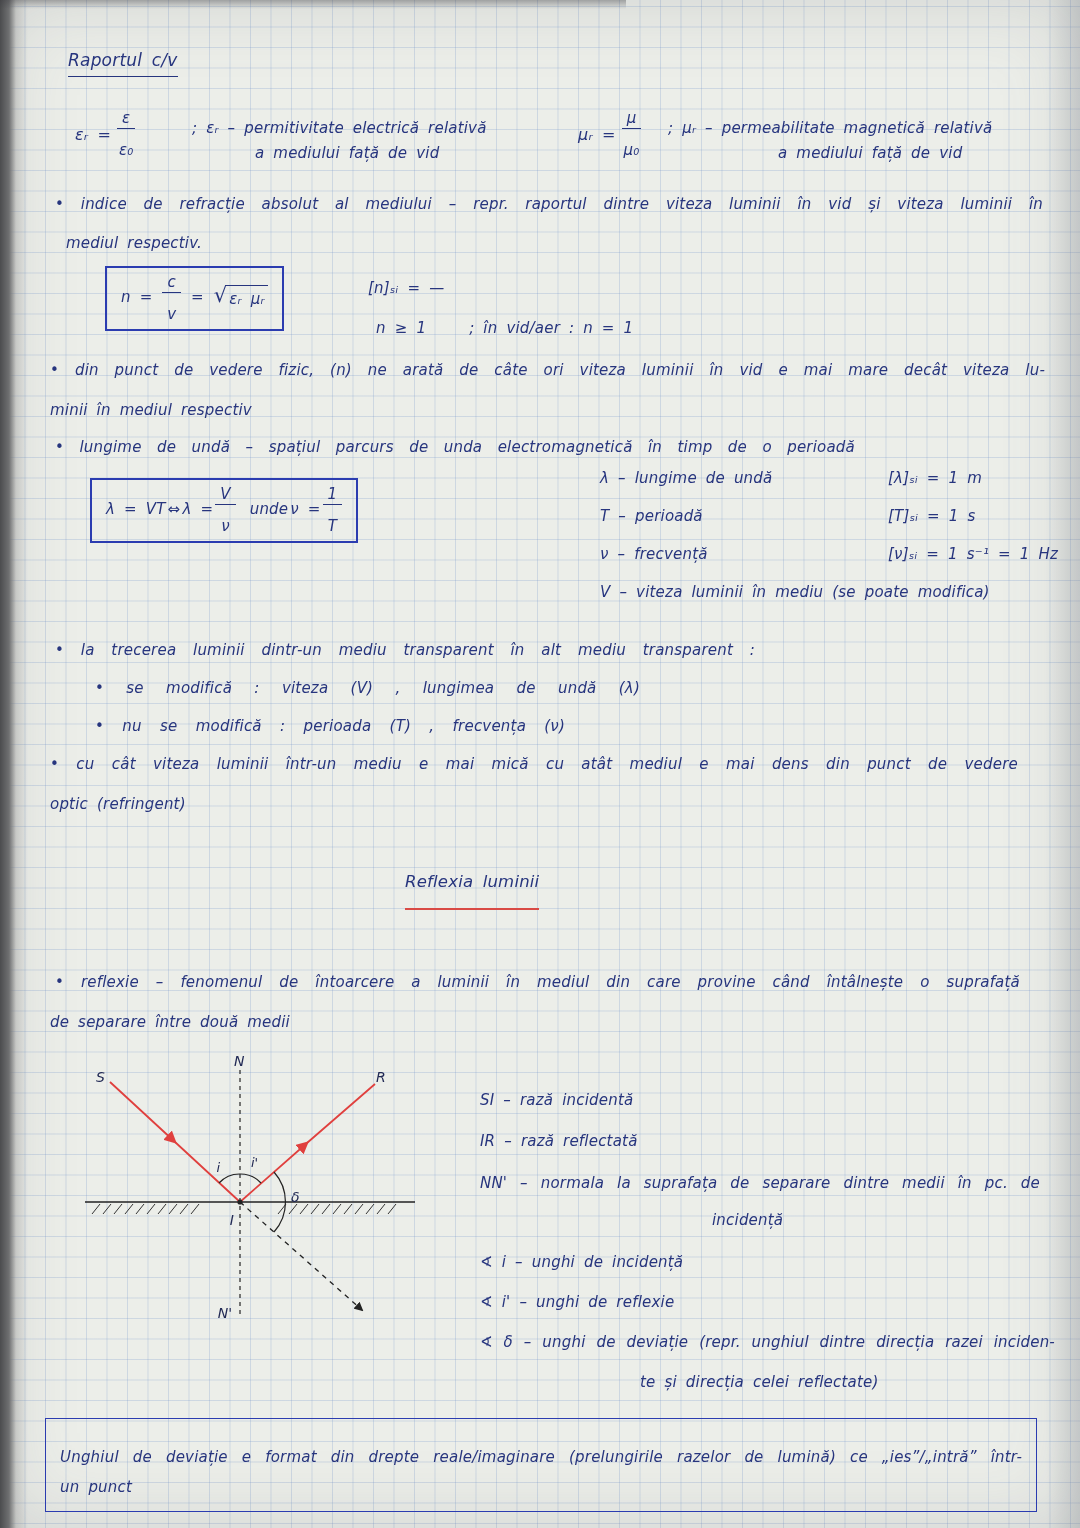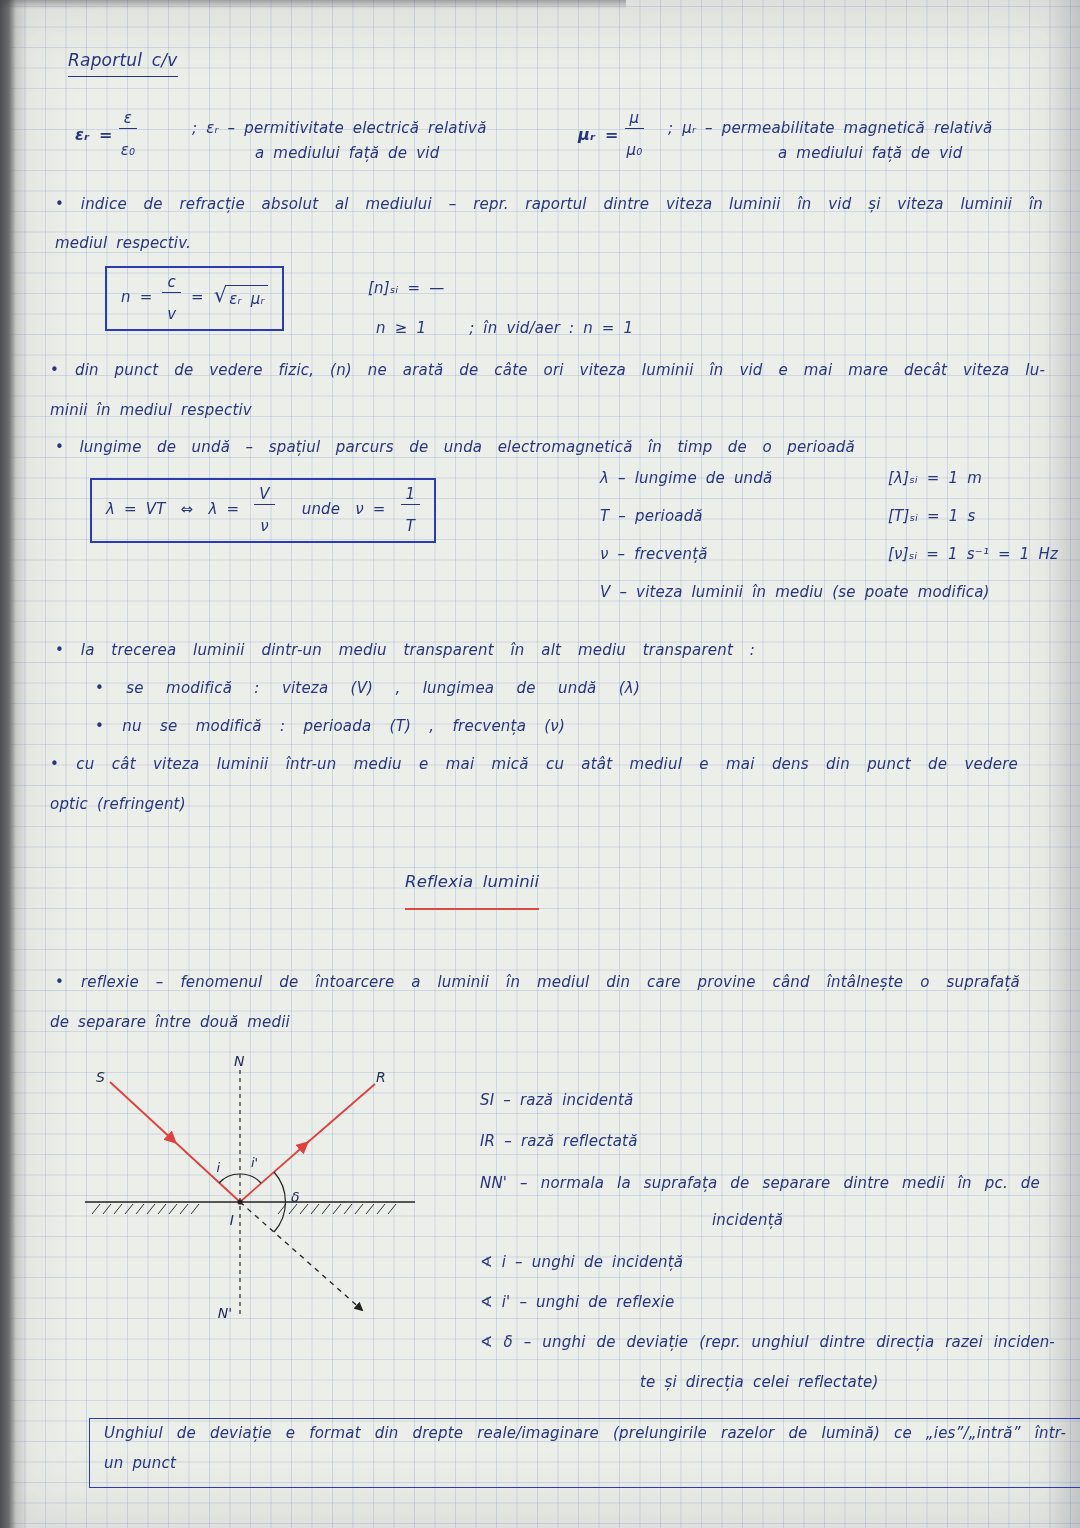--- a/index.html
+++ b/index.html
@@ -15,29 +15,29 @@
     box-shadow: inset 0 0 80px rgba(90,95,105,0.20);
     color:#27357e;
   }
   .abs { position:absolute; }
   .hw { font-style:italic; font-size:15px; letter-spacing:0.2px; word-spacing:4px; line-height:1.45; color:#27357e; }
   .spread { text-align:justify; text-align-last:justify; }
   .bullet::before { content:"• "; font-style:normal; }
   .title { font-size:17px; border-bottom:1.6px solid #27357e; padding-bottom:3px;font-style:italic; }
   .heading { font-size:16.5px; border-bottom:2px solid #d94a45; padding-bottom:14px; }
   .mathrow { display:inline-flex; align-items:center; gap:6px; }
-  .bigmath { font-size:16px;font-weight:bold; }
+  .bigmath { font-size:16px; }
   .frac { display:inline-flex; flex-direction:column; align-items:center; line-height:1.12; vertical-align:middle; }
   .frac .num { border-bottom:1.5px solid currentColor; padding:0 5px 1px; }
   .frac .den { padding-top:13px; }
   .fbox { border:2px solid #2b3cb0; padding:6px 14px; display:inline-flex; align-items:center; gap:10px; }
   .sqrt { display:inline-flex; align-items:flex-start; }
   .sqrt .rad { font-size:21px; line-height:1; margin-right:-2px; font-style:normal; }
   .sqrt .radicand { border-top:1.6px solid currentColor; padding:3px 4px 0; }
-  .note-box { border:1.8px solid #2b3cb0; padding:4px 14px 12px;margin-left:44px; }
+  .note-box { border:1.8px solid #2b3cb0; padding:28px 14px 12px; }
   .edge-left { position:absolute; left:0; top:0; bottom:0; width:28px;
     background:linear-gradient(90deg,#4b4c4e 0,#6f7071 9px,rgba(150,150,150,0.35) 16px,rgba(200,200,200,0) 28px); }
   .edge-top { position:absolute; top:0; left:0; width:58%; height:9px;
     background:linear-gradient(180deg, rgba(60,60,65,0.38), rgba(60,60,65,0)); }
   .edge-right { position:absolute; right:0; top:0; bottom:0; width:34px;
     background:linear-gradient(270deg, rgba(130,135,145,0.28), rgba(130,135,145,0)); }
 </style>
 </head>
 <body>
 
@@ -63,21 +63,21 @@
     <span class="bigmath">μᵣ =</span>
     <span class="frac">
       <span class="num">μ</span>
       <span class="den">μ₀</span>
     </span>
   </div>
   <div class="abs hw" style="left:668px;top:118px">;  μᵣ – permeabilitate magnetică relativă</div>
   <div class="abs hw" style="left:778px;top:143px">a mediului față de vid</div>
 
   <div class="abs hw bullet spread" style="left:55px;top:194px;width:988px">indice de refracție absolut al mediului – repr. raportul dintre viteza luminii în vid și viteza luminii în</div>
-  <div class="abs hw" style="left:55px;top:233px">mediul respectiv.</div>
+  <div class="abs hw" style="left:66px;top:233px">mediul respectiv.</div>
 
   <div class="abs fbox hw" style="left:105px;top:266px">
     <span>n =</span>
     <span class="frac">
       <span class="num">c</span>
       <span class="den">v</span>
     </span>
     <span>=</span>
     <span class="sqrt">
       <span class="rad">√</span>
@@ -88,21 +88,21 @@
   <div class="abs hw" style="left:376px;top:318px">
     <span>n ≥ 1</span>
     <span style="margin-left:34px">;  în vid/aer :  n = 1</span>
   </div>
 
   <div class="abs hw bullet spread" style="left:50px;top:360px;width:995px">din punct de vedere fizic, (n) ne arată de câte ori viteza luminii în vid e mai mare decât viteza lu-</div>
   <div class="abs hw" style="left:50px;top:400px">minii în mediul respectiv</div>
 
   <div class="abs hw bullet spread" style="left:55px;top:437px;width:800px">lungime de undă – spațiul parcurs de unda electromagnetică în timp de o perioadă</div>
 
-  <div class="abs fbox hw" style="left:90px;top:478px;gap:15px">
+  <div class="abs fbox hw" style="left:90px;top:478px;gap:2px">
     <span>λ = VT</span>
     <span>⇔</span>
     <span>λ =</span>
     <span class="frac">
       <span class="num">V</span>
       <span class="den">ν</span>
     </span>
     <span style="margin-left:12px">unde</span>
     <span>ν =</span>
     <span class="frac">

